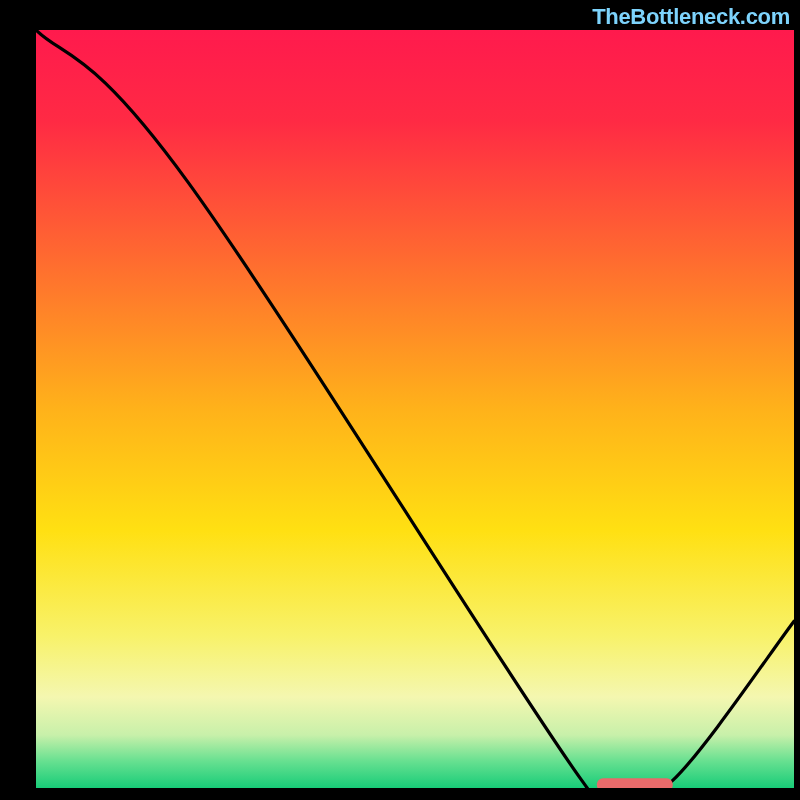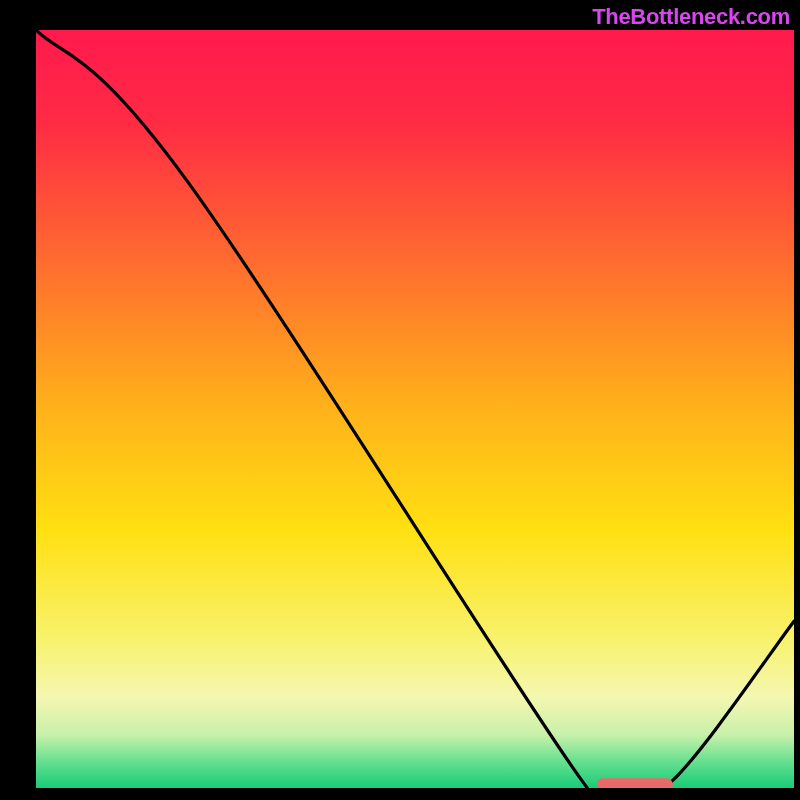--- a/index.html
+++ b/index.html
@@ -13,21 +13,21 @@
   }
   .wrap {
     position: relative;
     width: 800px;
     height: 800px;
   }
   .attribution {
     position: absolute;
     top: 4px;
     right: 10px;
-    color: #d946ef;
+    color: #7dd3fc;
     font-size: 22px;
     font-weight: 600;
     letter-spacing: -0.3px;
   }
   .plot {
     position: absolute;
     left: 36px;
     top: 30px;
     width: 758px;
     height: 758px;

